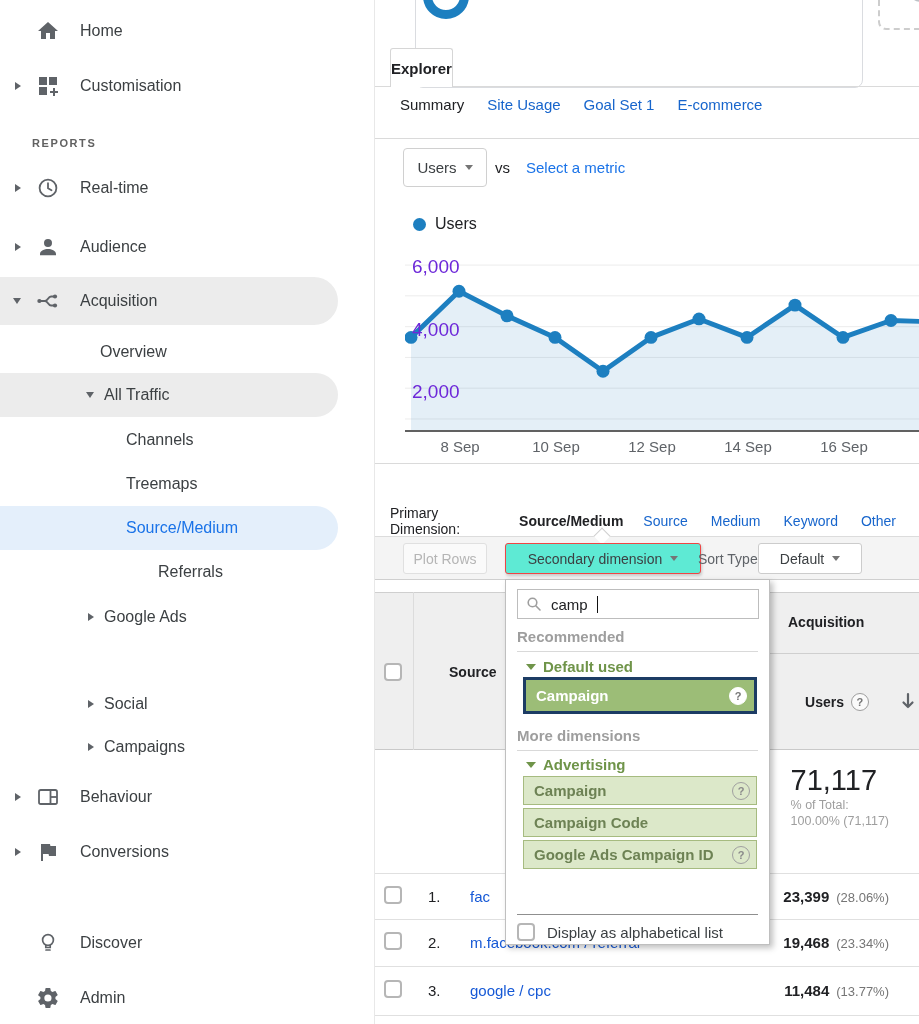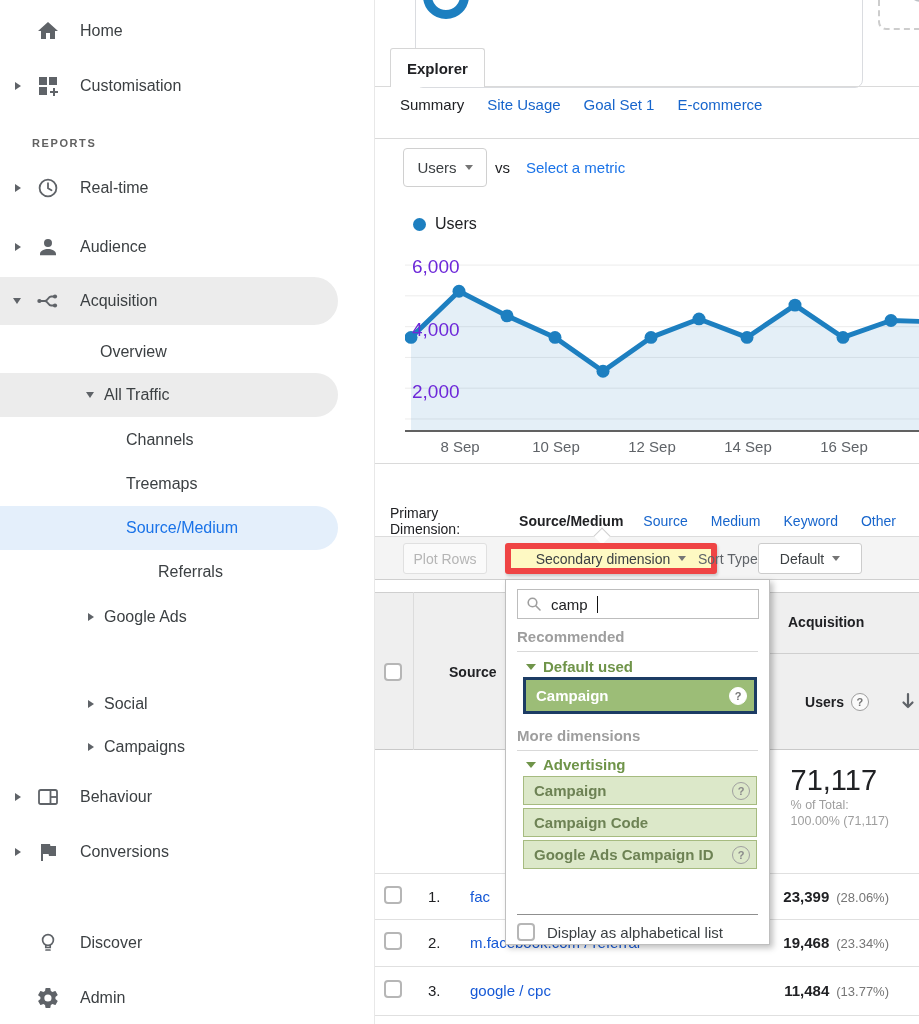--- a/index.html
+++ b/index.html
@@ -27,21 +27,21 @@
   #main { position:absolute; left:375px; top:0; width:544px; height:1024px; }
 
   #top-card { position:absolute; left:40px; top:-14px; width:448px; height:102px;
     border:1px solid #dadce0; border-radius:8px; background:#fff; }
   #gauge-arc { position:absolute; left:7px; top:-14px; width:46px; height:46px; border-radius:50%;
     border:9px solid #1d7fc0; background:#fff; }
   #dashed-card { position:absolute; left:503px; top:-12px; width:70px; height:42px;
     border:2px dashed #cdcdcd; border-radius:8px; }
   #dashed-card .blob { position:absolute; left:28px; top:-14px; width:26px; height:26px; border-radius:50%; background:#bdc1c6; }
 
-  #explorer-tab { position:absolute; left:15px; top:48px; height:39px; padding:0 16px;
+  #explorer-tab { position:absolute; left:15px; top:48px; height:39px; padding:0 0;
     background:#fff; border:1px solid #d6d6d6; border-bottom:none; border-radius:3px 3px 0 0;
     display:flex; align-items:center; font-size:15px; font-weight:bold; z-index:2; }
   .hline { position:absolute; left:0; right:0; height:1px; background:#dadada; }
 
   #subtabs { position:absolute; left:25px; top:96px; display:flex; gap:23px; font-size:15px; align-items:center; }
   #subtabs .tab-link { color:#1765cc; cursor:pointer; }
   #subtabs .tab-active { color:#202124; }
 
   #metric-btn { position:absolute; left:28px; top:148px; width:84px; height:39px; background:#fff;
     border:1px solid #d0d0d0; border-radius:4px; display:flex; align-items:center; justify-content:center;
@@ -66,21 +66,21 @@
   #primary-dim .pd-active { font-weight:bold; margin-right:20px; }
   #primary-dim .pd-link { color:#1765cc; margin-right:23px; cursor:pointer; white-space:nowrap; }
 
   #toolbar { position:absolute; left:0; top:536px; width:544px; height:44px; background:#f4f4f4;
     border-top:1px solid #dcdcdc; border-bottom:1px solid #cfcfcf; z-index:1; }
   #notch { position:absolute; left:221px; top:530px; width:12px; height:12px; background:#fff;
     border-left:1px solid #cfcfcf; border-top:1px solid #cfcfcf; transform:rotate(45deg); z-index:2; }
   .tb-btn { position:absolute; top:543px; height:31px; border-radius:3px; display:flex; align-items:center;
     justify-content:center; gap:8px; font-size:14px; z-index:3; cursor:pointer; }
   #plot-rows { left:28px; width:84px; background:#fafafa; border:1px solid #e0e0e0; color:#b5b5b5; }
-  #sec-dim-btn { left:130px; width:212px; background:#fef9c3; border:6px solid #ef4444; color:#3c4043;
+  #sec-dim-btn { left:130px; width:196px; background:#5eead4; border:1px solid #ef4444; color:#3c4043;
     box-shadow:1px 2px 3px rgba(0,0,0,.18); }
   #sort-type-label { position:absolute; left:323px; top:551px; font-size:14px; color:#5f6368; z-index:3; }
   #sort-btn { left:383px; width:104px; background:#fff; border:1px solid #cccccc; color:#3c4043; }
 
   
   #table-header { position:absolute; left:0; top:592px; width:544px; height:158px; background:#efefef;
     border-top:1px solid #cfcfcf; border-bottom:1px solid #c9c9c9; }
   .vline { position:absolute; width:1px; background:#dcdcdc; top:592px; height:432px; z-index:0; }
   #band-divider { position:absolute; left:380px; right:0; top:60px; height:1px; background:#cfcfcf; }
   .checkbox { width:18px; height:18px; border:2px solid #b6b6b6; border-radius:4px; background:#fff; cursor:pointer; }

